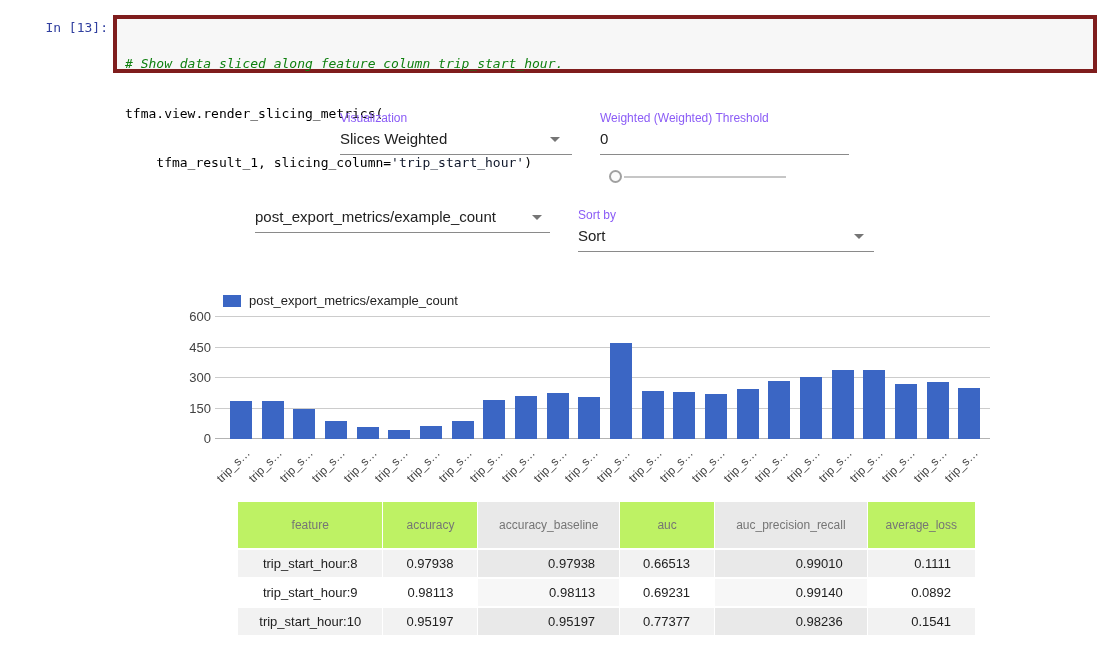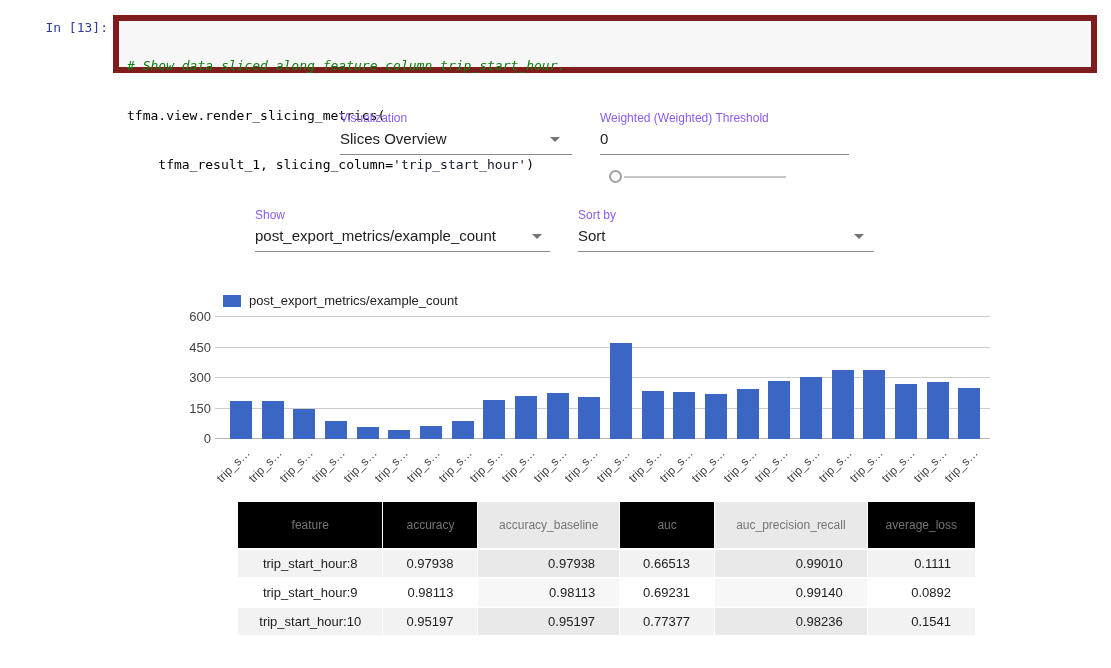--- a/index.html
+++ b/index.html
@@ -3,21 +3,21 @@
 <meta charset="utf-8">
 <style>
   * { margin:0; padding:0; box-sizing:border-box; }
   html,body { width:1111px; height:668px; background:#fff; overflow:hidden;
     font-family:"Liberation Sans", sans-serif; position:relative; }
 
   
   .nb-prompt { position:absolute; left:18px; top:20px; width:90px; text-align:right;
     font-family:"DejaVu Sans Mono", monospace; font-size:13px; color:#303f9f; }
   .code-box { position:absolute; left:113px; top:15px; width:984px; height:58px;
-    background:#f7f7f7; border:6px solid #7f1d1d; padding:4px 8px;
+    background:#f7f7f7; border:4px solid #7f1d1d; padding:4px 8px;
     font-family:"DejaVu Sans Mono", monospace; font-size:13px; line-height:16.5px;
     white-space:pre; color:#000; }
   .comment { color:#108010; font-style:italic; }
   .str { color:#0f172a; }
 
   
   .field { position:absolute; }
   .flabel { font-size:12px; color:#8b5cf6; margin-bottom:5px; }
   .fvalue { font-size:15px; color:#212121; padding-bottom:7px;
     border-bottom:1px solid #8a8a8a; white-space:nowrap; overflow:hidden; }
@@ -40,57 +40,56 @@
   .bar { position:absolute; bottom:0; width:22px; }
   .ylabel { position:absolute; left:0; width:26px; text-align:right;
     font-size:13px; color:#424242; }
   .xlabel { position:absolute; width:68px; font-size:12px; color:#424242;
     text-align:right; white-space:nowrap; transform:rotate(-45deg);
     transform-origin:100% 0; }
 
   
   .tbl-wrap { position:absolute; left:237px; top:500px; width:739px; height:168px; overflow:hidden; }
   table { border-collapse:separate; border-spacing:1px 2px; table-layout:fixed; }
-  th { background:#000000; color:#757575; font-weight:400; font-size:12px;
+  th { background:#bef264; color:#757575; font-weight:400; font-size:12px;
     height:46px; text-align:center; vertical-align:middle; }
   th.shade { background:#e9e9e9; }
   td { font-size:13px; color:#212121; height:27px; vertical-align:middle;
     text-align:right; padding-right:24px; white-space:nowrap; }
   td.feature { text-align:center; padding-right:0;margin-top:42px; }
   tr.odd td { background:#f2f2f2; }  tr.odd td.shade { background:#e9e9e9; }
   tr.even td { background:#fff; }    tr.even td.shade { background:#f7f7f7; }
 </style>
 </head>
 <body>
 
 <div class="nb-prompt">In [13]:</div>
 <div class="code-box">
   <div class="comment"># Show data sliced along feature column trip_start_hour.</div>
   <div>tfma.view.render_slicing_metrics(</div>
   <div><span>    tfma_result_1, slicing_column=</span><span class="str">'trip_start_hour'</span><span>)</span></div>
 </div>
 
 <div class="field" style="left:340px; top:111px; width:232px;">
   <div class="flabel">Visualization</div>
-  <div class="fvalue">Slices Overview</div>
+  <div class="fvalue">Slices Weighted</div>
   <div class="arrow" style="right:12px;"></div>
 </div>
 
 <div class="field" style="left:600px; top:111px; width:249px;">
   <div class="flabel">Weighted (Weighted) Threshold</div>
   <div class="fvalue">0</div>
 </div>
 
 <div class="slider">
   <div class="knob"></div>
   <div class="track"></div>
 </div>
 
 <div class="field" style="left:255px; top:208px; width:295px;">
-  <div class="flabel">Show</div>
   <div class="fvalue">post_export_metrics/example_count</div>
   <div class="arrow" style="right:8px;"></div>
 </div>
 
 <div class="field" style="left:578px; top:208px; width:296px;">
   <div class="flabel">Sort by</div>
   <div class="fvalue">Sort</div>
   <div class="arrow" style="right:10px;"></div>
 </div>
 

